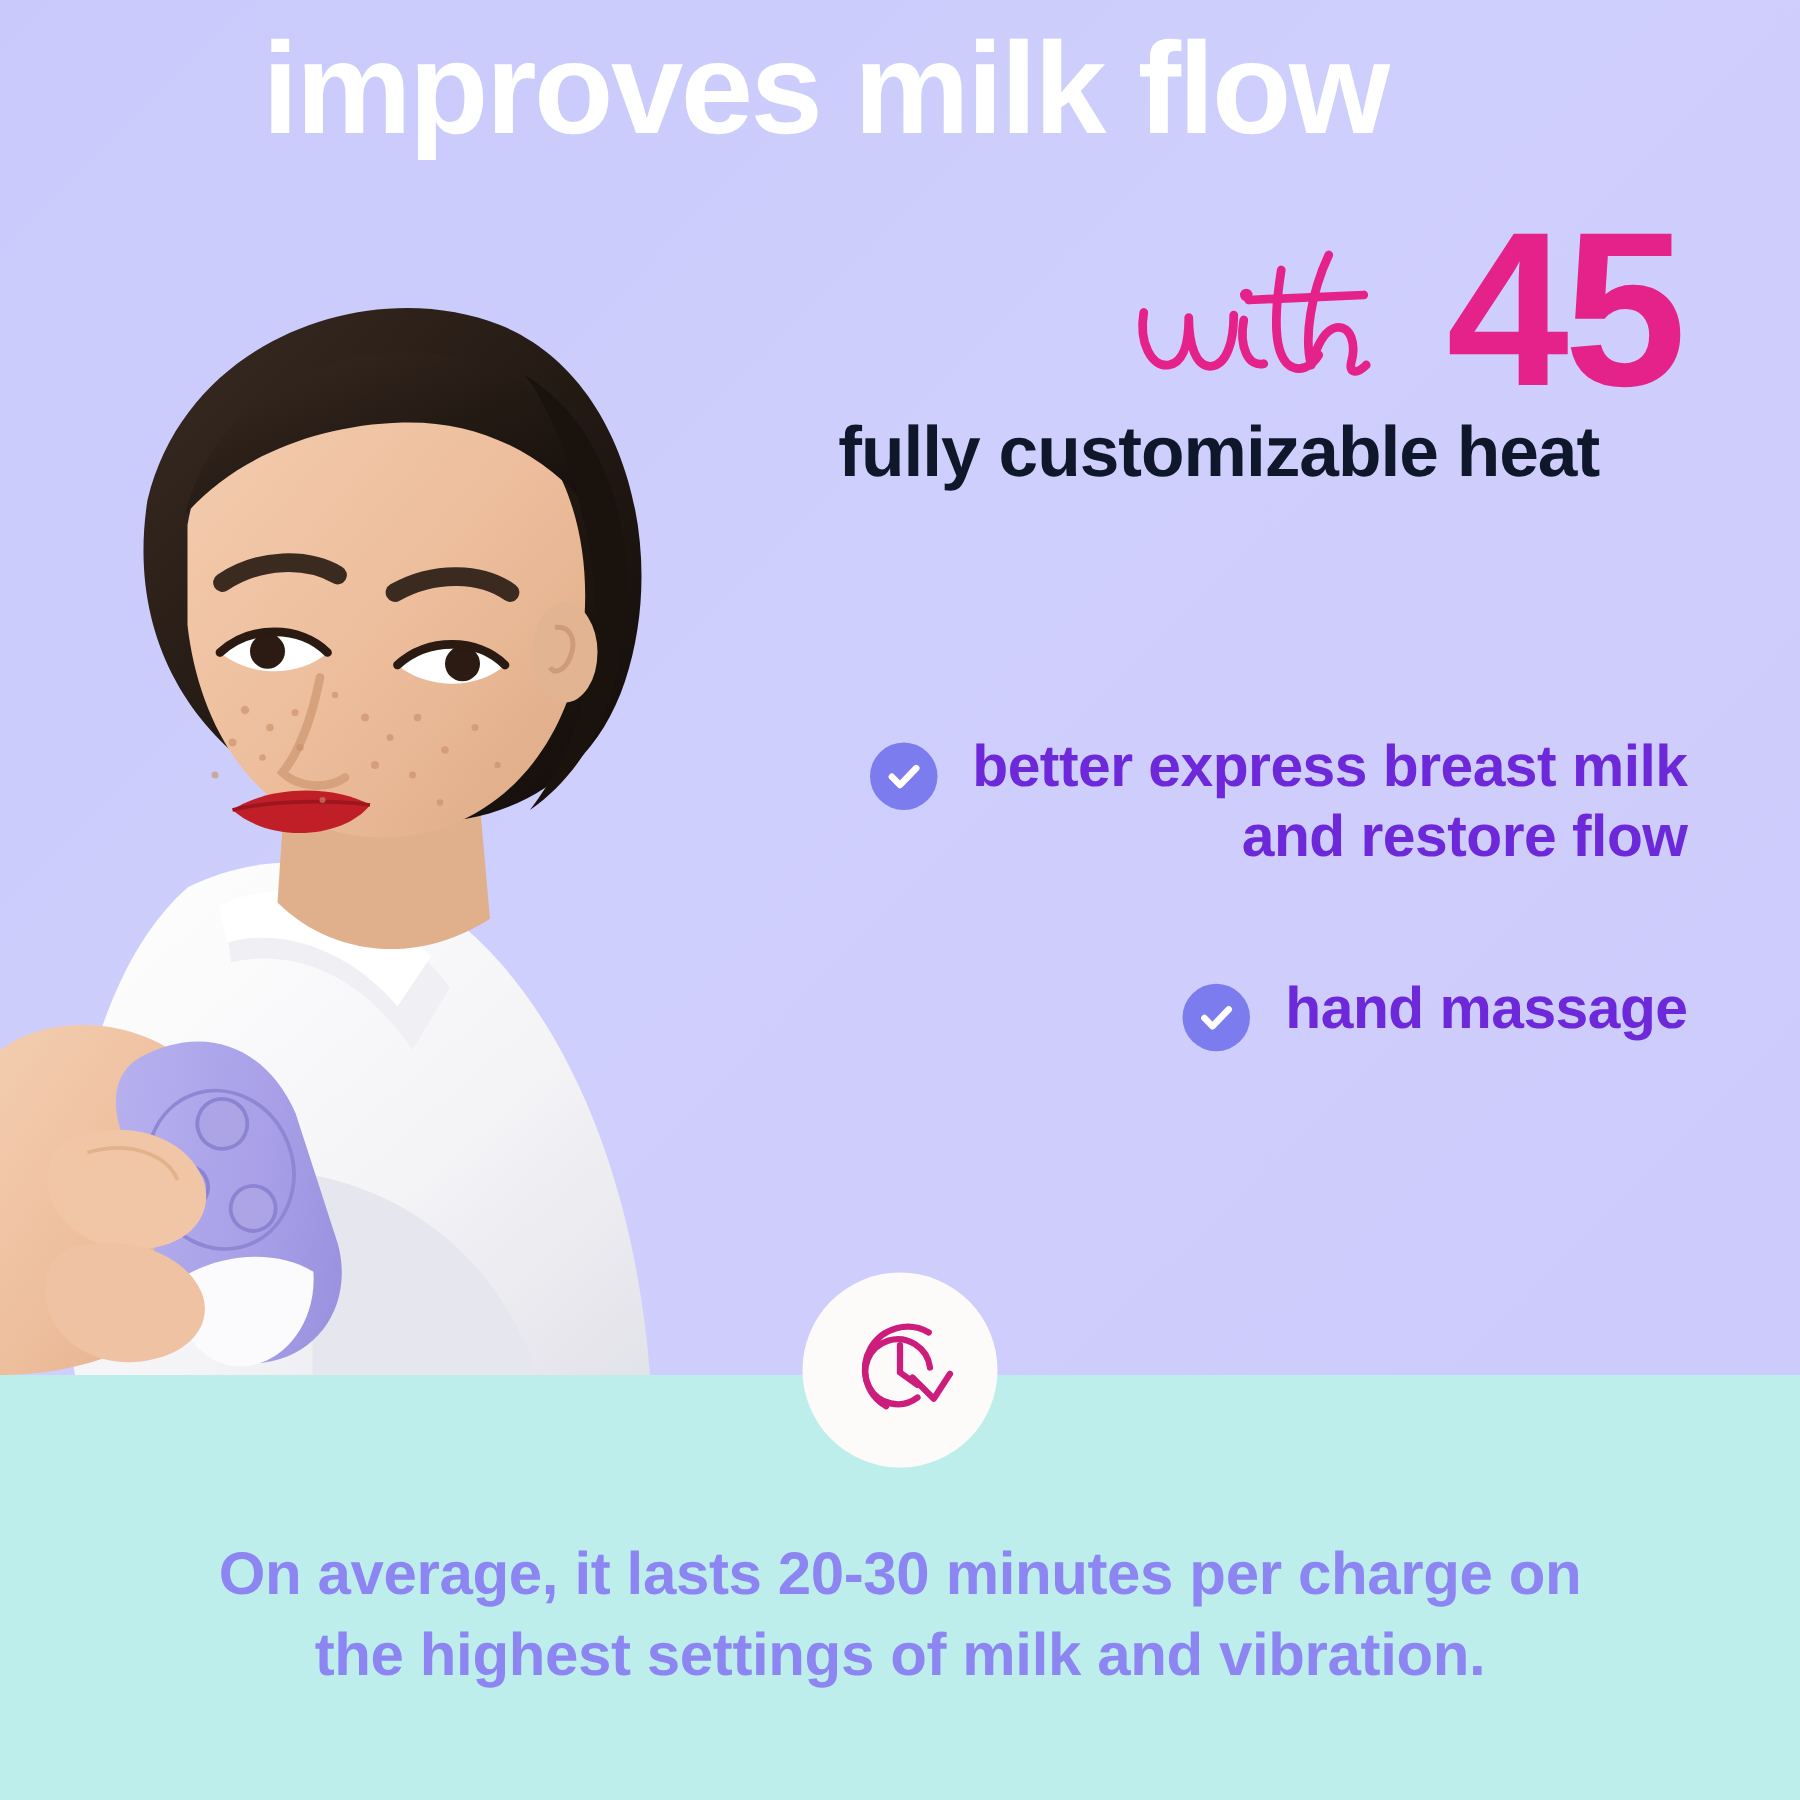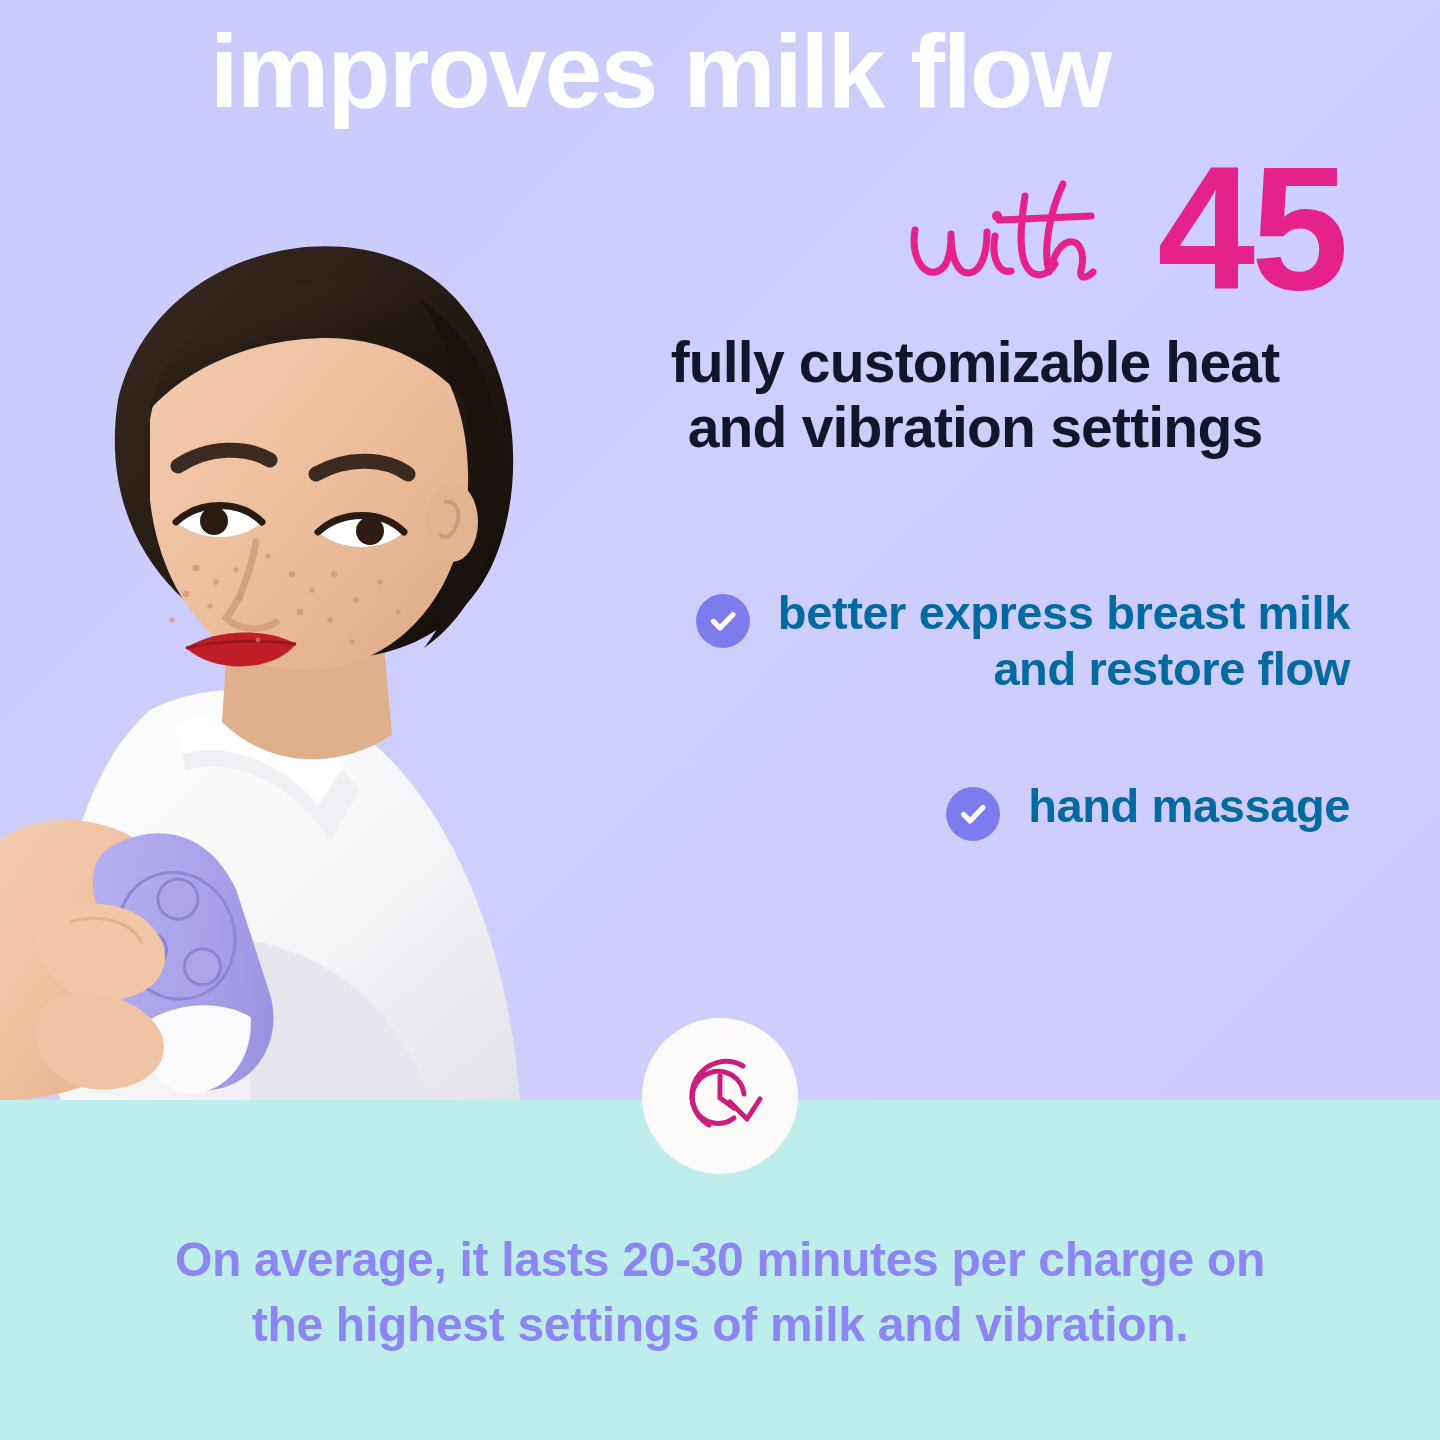--- a/index.html
+++ b/index.html
@@ -58,21 +58,21 @@
     line-height: 1.02;
     font-weight: 700;
     letter-spacing: -2px;
     font-family: "Liberation Sans", sans-serif;
   }
 
   
   .with45 {
     position: absolute;
     right: 95px;
-    top: 156px;
+    top: 176px;
     display: flex;
     align-items: flex-end;
     gap: 34px;
   }
   .with-script {
     position: relative;
     width: 220px;
     height: 130px;
     margin-bottom: 12px;
   }
@@ -119,21 +119,21 @@
     height: 54px;
     border-radius: 50%;
     background: #7d7cef;
     display: flex;
     align-items: center;
     justify-content: center;
     margin-top: 9px;
   }
   .check-circle svg { display: block; }
   .bullet-text {
-    color: #0369a1;
+    color: #6d28d9;
     font-size: 47px;
     line-height: 1.2;
     font-weight: 700;
     text-align: right;
     letter-spacing: -0.4px;
     max-width: 660px;
   }
 
   
   .clock-badge {
@@ -294,21 +294,20 @@
 
           <path d="M96 62 L 188 58"></path>
         </g>
       </svg>
     </div>
     <div class="big-number">45</div>
   </div>
 
   <div class="pink-sub">
     <div>fully customizable heat</div>
-    <div>and vibration settings</div>
   </div>
 
   <div class="bullets">
 
     <div class="bullet">
       <div class="check-circle">
         <svg width="32" height="32" viewBox="0 0 32 32" xmlns="http://www.w3.org/2000/svg" aria-hidden="true">
           <path d="M6.5 16.4 L13 23 L26 9.5" fill="none" stroke="#ffffff" stroke-width="5.2" stroke-linecap="round" stroke-linejoin="round"></path>
         </svg>
       </div>

